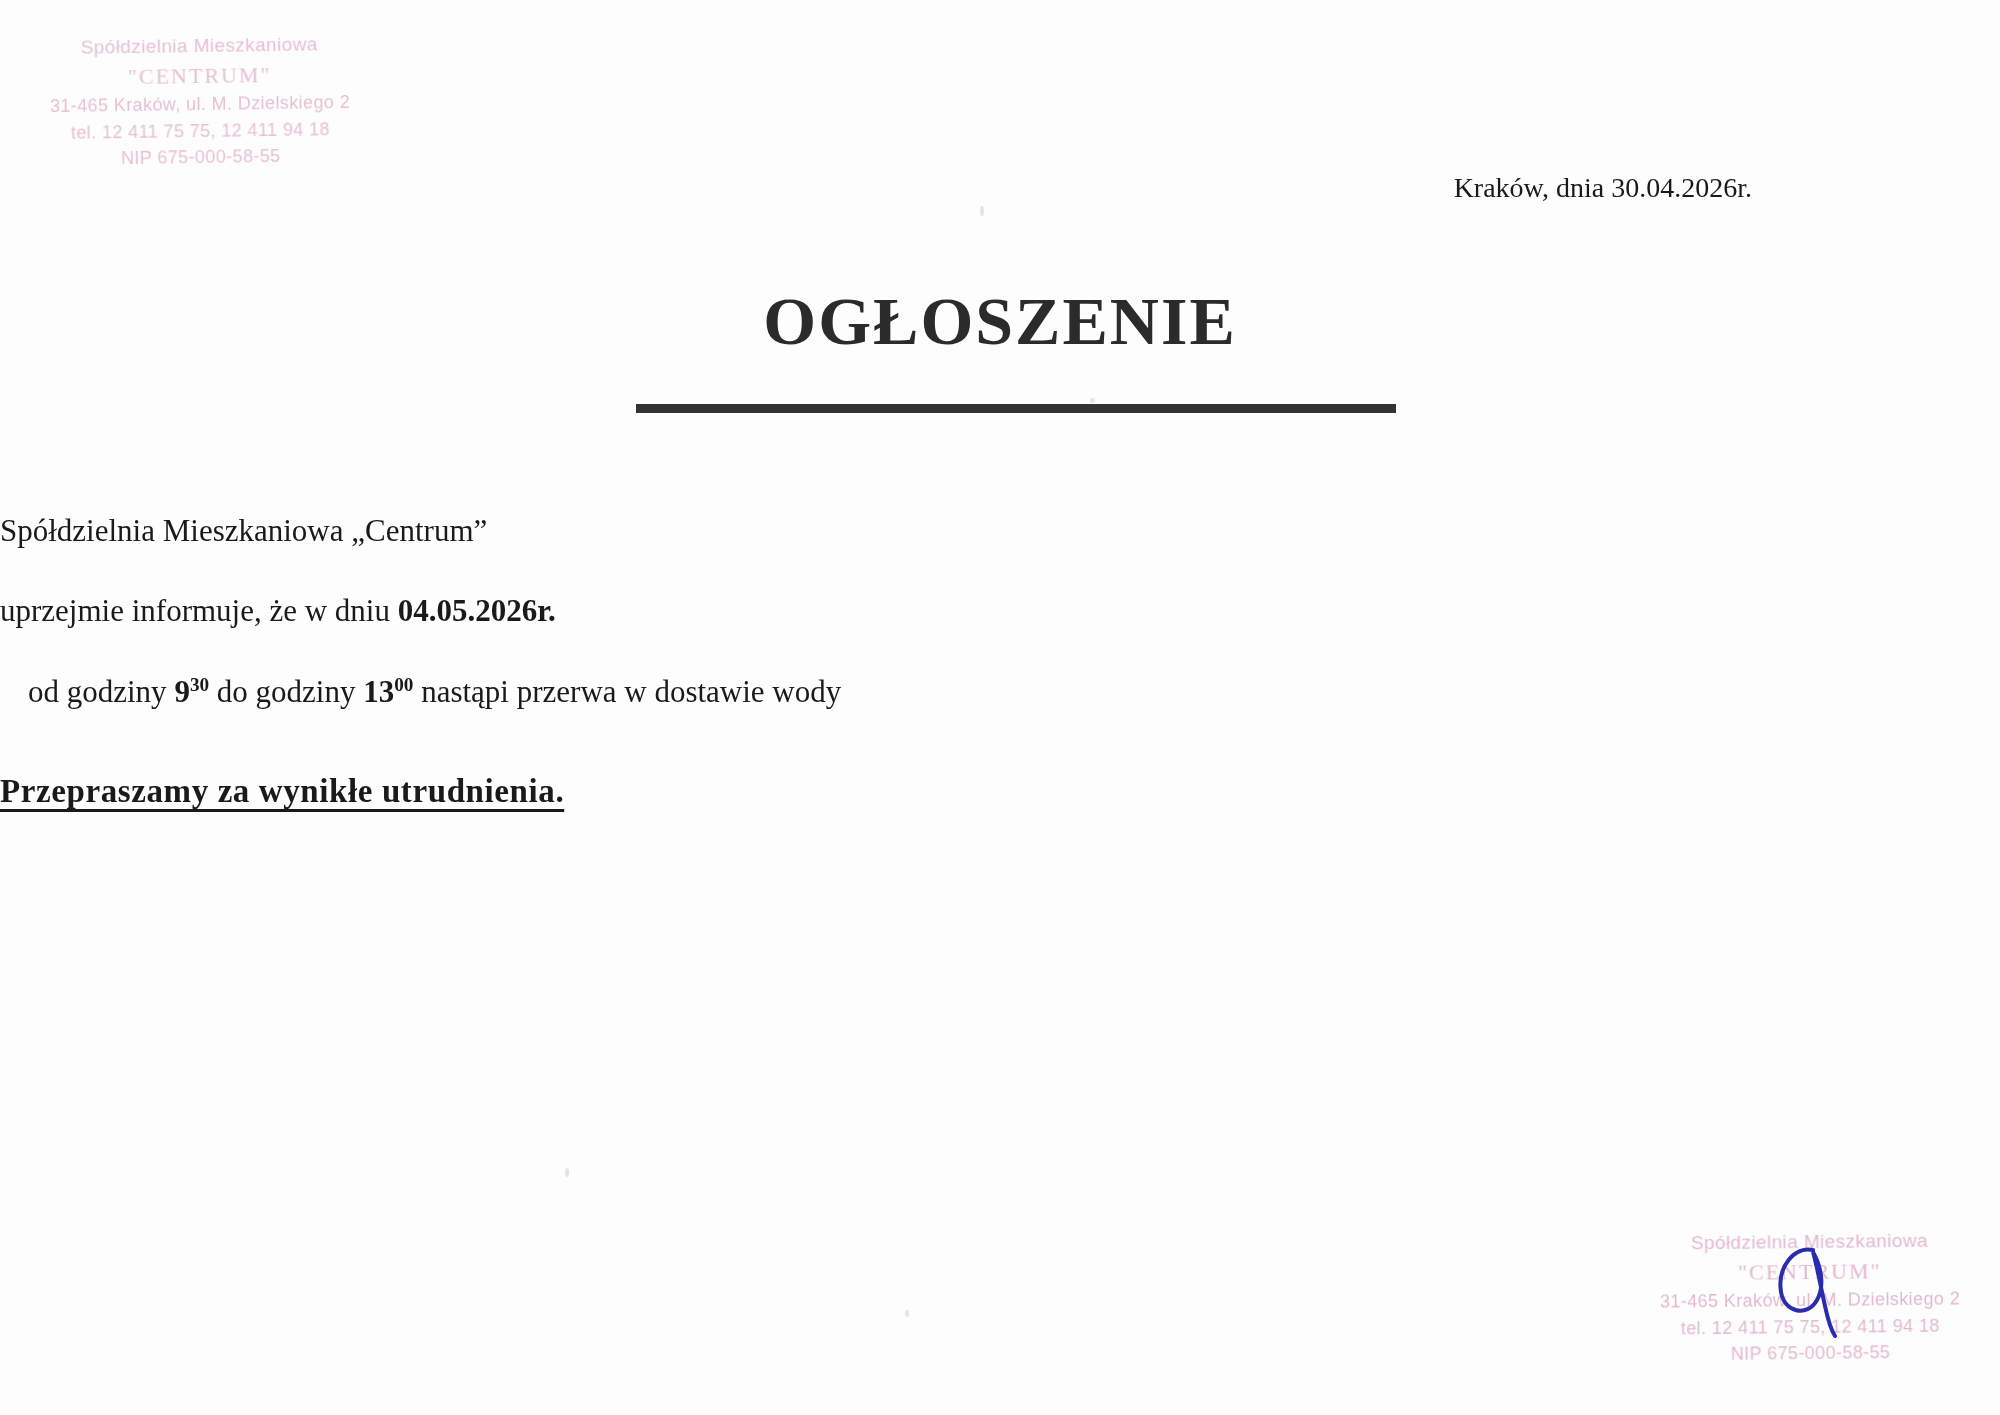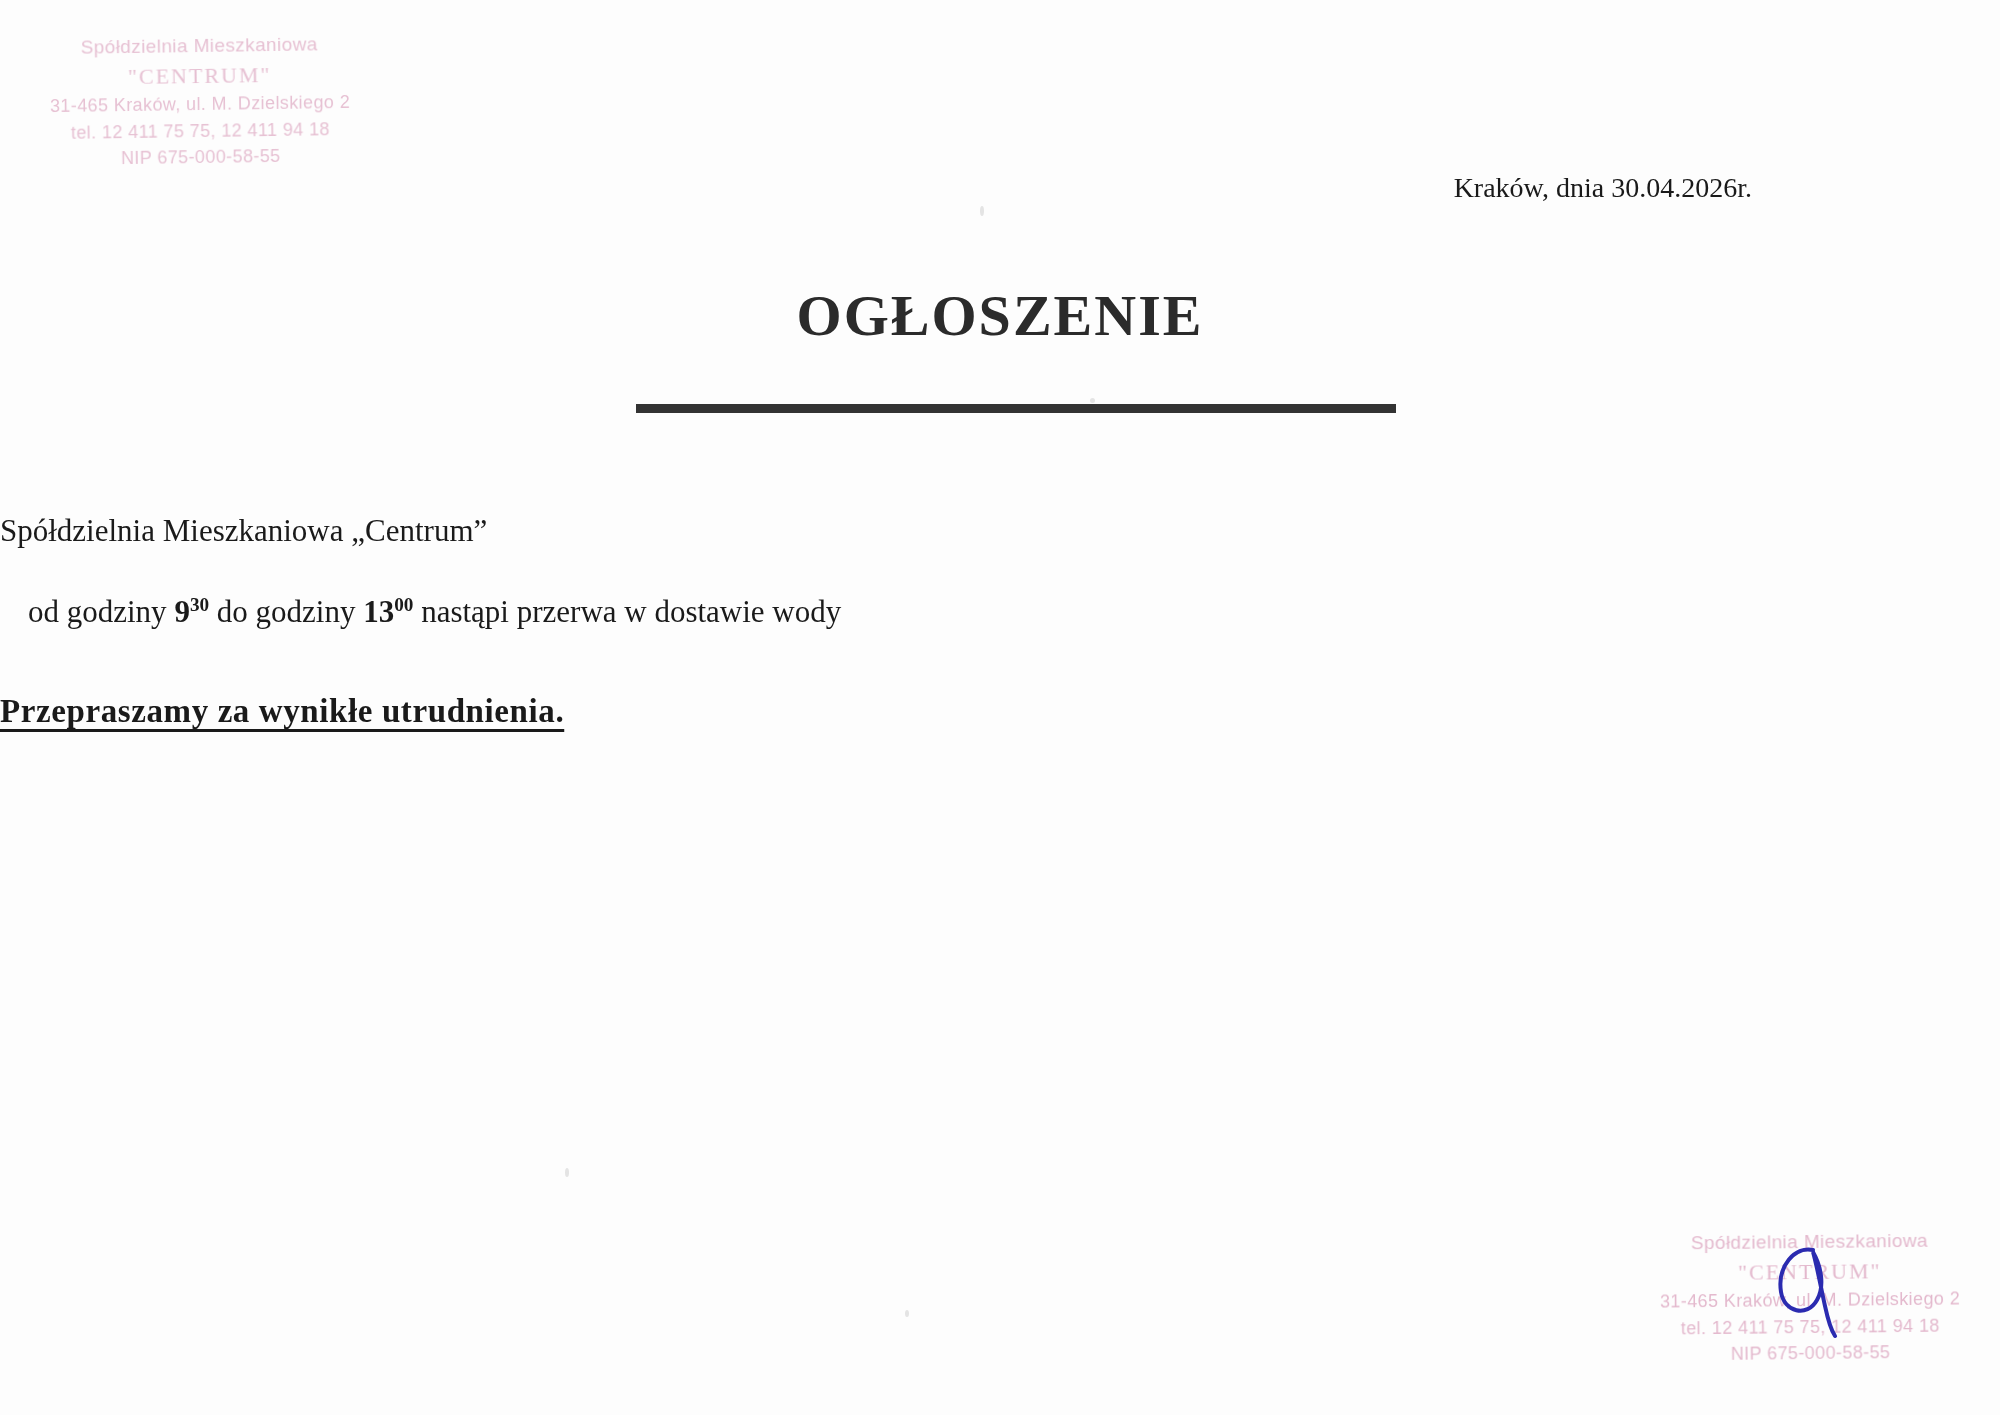--- a/index.html
+++ b/index.html
@@ -74,21 +74,21 @@
     font-size: 28px;
     white-space: nowrap;
   }
 
   .title {
     position: absolute;
     left: 0;
     right: 0;
     top: 282px;
     text-align: center;
-    font-size: 58px;
+    font-size: 68px;
     font-weight: bold;
     letter-spacing: 2px;
     color: #2b2b2b;
   }
   .title-rule {
     position: absolute;
     left: 636px;
     top: 404px;
     width: 760px;
     height: 9px;
@@ -148,20 +148,23 @@
 
   <div class="title">OGŁOSZENIE</div>
   <div class="title-rule"></div>
 
   <div class="body-block">
 
     <p class="body-line">
       <span>Spółdzielnia Mieszkaniowa „Centrum”</span>
     </p>
 
+    <p class="body-line">
+      <span>uprzejmie informuje, że w dniu </span><span class="b">04.05.2026r.</span>
+    </p>
 
     <p class="body-line gap-big">
       <span>od godziny </span><span class="b">9</span><sup>30</sup><span> do godziny </span><span class="b">13</span><sup>00</sup><span>  nastąpi przerwa w dostawie wody</span>
     </p>
 
 
 
     <p class="body-line">
       <span class="apology">Przepraszamy  za  wynikłe  utrudnienia.</span>
     </p>

